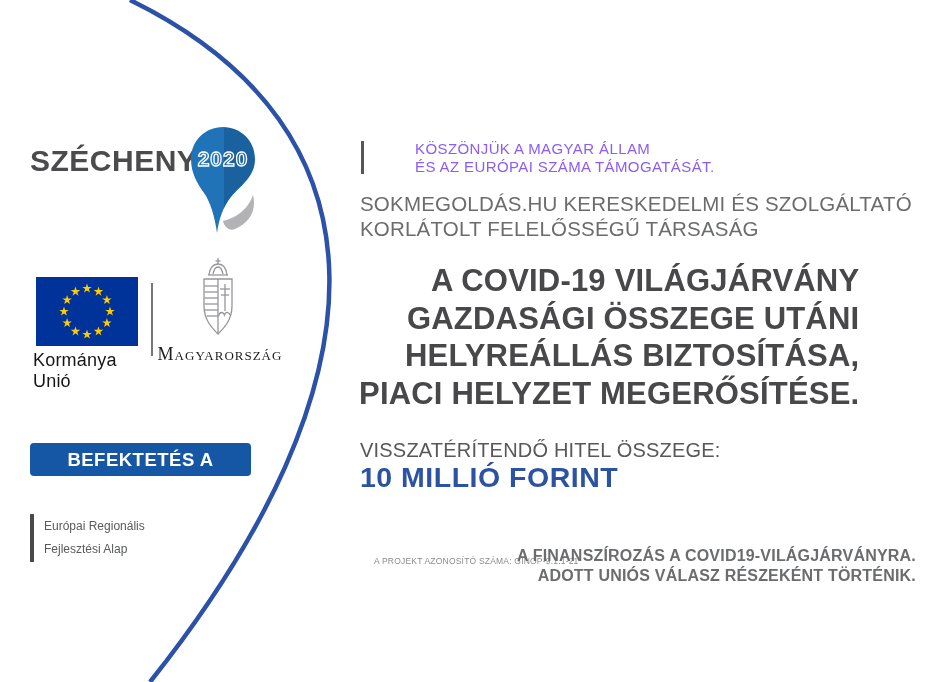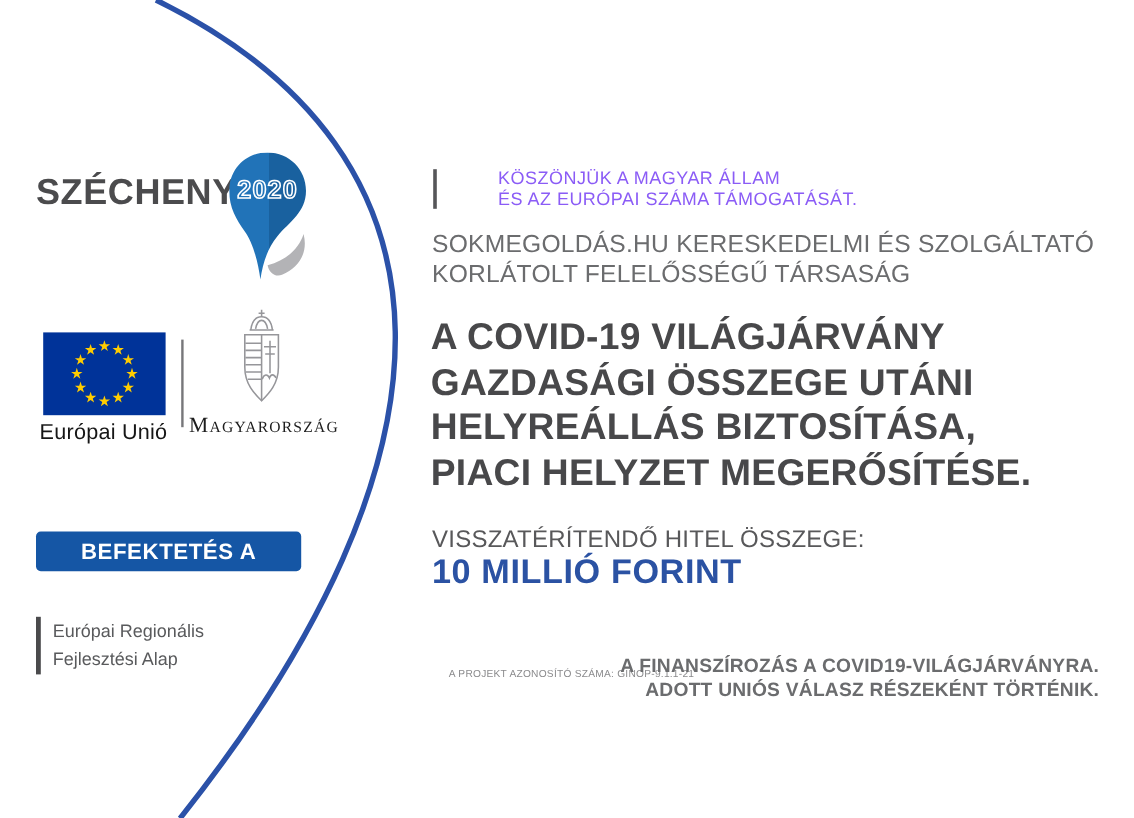--- a/index.html
+++ b/index.html
@@ -29,30 +29,30 @@
             font-family:"Liberation Serif",serif;font-variant:small-caps;
             font-size:18px;line-height:20px;color:#1c1c1c;letter-spacing:1px;}
 
   
   .badge{left:30px;top:443px;width:221px;height:33px;background:#1556a5;border-radius:4px;
          color:#ffffff;font-size:18.5px;font-weight:700;letter-spacing:.5px;
          text-align:center;line-height:33px;}
 
   
   .fund-bar{left:30px;top:514px;width:4px;height:48px;background:#4a4a4c;}
-  .fund-text{left:44px;top:515px;font-size:15px;line-height:23px;color:#595a5c;}
+  .fund-text{left:44px;top:515px;font-size:12px;line-height:23px;color:#595a5c;}
 
   
   .thanks-bar{left:361px;top:141px;width:3px;height:33px;background:#565659;}
   .thanks-text{left:375px;top:140px;font-size:15px;line-height:17.5px;color:#8b5cf6;
                letter-spacing:.4px;margin-left:40px;}
   .company-text{left:360px;top:192px;font-size:20.5px;line-height:24.5px;color:#6b6c6e;
                 letter-spacing:.2px;}
   .title-text{left:359px;top:262px;font-size:31px;line-height:37.5px;font-weight:700;
-              color:#48484a;letter-spacing:.2px;}
+              color:#48484a;letter-spacing:.2px;text-align:right;}
   .loan-label{left:360px;top:439px;font-size:20px;color:#58585a;letter-spacing:.2px;}
   .loan-amount{left:360px;top:461px;font-size:28.5px;font-weight:700;color:#2b52a3;
                letter-spacing:.5px;text-align:right;}
   .project-id{left:374px;top:556px;font-size:8.5px;color:#8b8b8d;letter-spacing:.2px;}
   .financing{left:500px;top:546px;width:416px;text-align:right;font-size:16px;
              line-height:19.5px;color:#6b6c6e;letter-spacing:.2px;font-weight:bold;}
 </style>
 </head>
 <body>
 
@@ -91,21 +91,21 @@
           <use href="#star" x="62.5" y="54.4"></use>
         <use href="#star" x="51" y="57.5"></use>
           <use href="#star" x="39.5" y="54.4"></use>
         <use href="#star" x="31.1" y="46"></use>
           <use href="#star" x="28" y="34.5"></use>
         <use href="#star" x="31.1" y="23"></use>
           <use href="#star" x="39.5" y="14.6"></use>
       </g>
     </svg>
   </div>
-  <div class="abs eu-label">Európai Unió</div>
+  <div class="abs eu-label">Kormánya Unió</div>
 
   <div class="abs logo-divider"></div>
 
   <svg class="abs coa" viewBox="0 0 44 84">
     <g fill="none" stroke="#96969a" stroke-width="1.3">
       <line x1="22" y1="0" x2="22" y2="6"></line>
         <line x1="19.5" y1="3" x2="24.5" y2="3"></line>
       <path d="M13,17 C14,9 18,6 22,6 C26,6 30,9 31,17"></path>
       <path d="M17,16 C18,11 20,9 22,9 C24,9 26,11 27,16"></path>
       <line x1="12" y1="17" x2="32" y2="17"></line>

